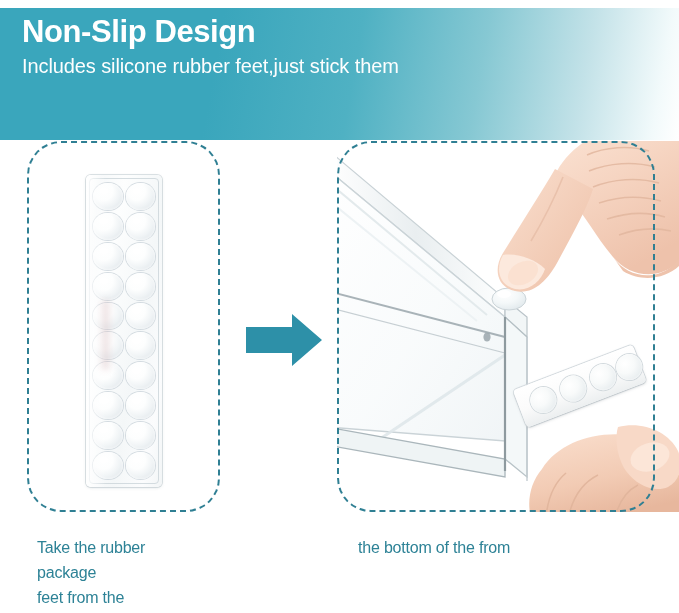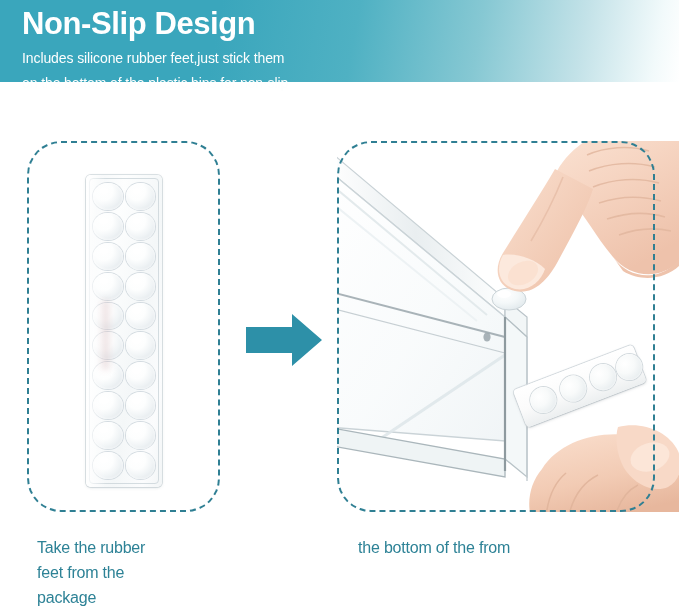--- a/index.html
+++ b/index.html
@@ -1,24 +1,24 @@
 <!DOCTYPE html>
 <html><head>
 <meta charset="utf-8">
 <style>
   html,body{margin:0;padding:0;background:#fff;}
   body{width:679px;height:613px;position:relative;overflow:hidden;
        font-family:"Liberation Sans",sans-serif;-webkit-font-smoothing:antialiased;}
 
   
-  .header{position:absolute;left:0;top:0;width:679px;height:82px;
+  .header{position:absolute;left:0;top:8px;width:679px;height:132px;
           background:linear-gradient(100deg,#3aa6bc 0%,#3aa6bc 32%,#4fb1c3 52%,#86c8d3 70%,#c3e2e8 85%,#f2fafb 96%,#ffffff 100%);}
   .header-title{position:absolute;left:22px;top:6px;font-size:31px;font-weight:bold;
                 color:#ffffff;letter-spacing:-0.4px;line-height:36px;white-space:nowrap;}
-  .header-sub{position:absolute;left:22px;top:46px;font-size:14px;color:#fdfefe;
+  .header-sub{position:absolute;left:22px;top:46px;font-size:20px;color:#fdfefe;
               line-height:25px;letter-spacing:-0.1px;}
   .header-sub div{white-space:nowrap;}
 
   
   .panel{position:absolute;border:2px dashed #2f7f93;border-radius:34px;box-sizing:border-box;}
   .panel-left{left:27px;top:141px;width:193px;height:371px;}
   .panel-right{left:337px;top:141px;width:318px;height:371px;}
 
   
   .blister{position:absolute;left:86px;top:175px;width:76px;height:312px;
@@ -63,21 +63,20 @@
   .cap-left{left:37px;top:535px;}
   .cap-right{left:358px;top:535px;}
 </style>
 </head>
 <body>
 
 <div class="header">
   <div class="header-title">Non-Slip Design</div>
   <div class="header-sub">
     <div>Includes silicone rubber feet,just stick them</div>
-    <div>on the bottom of the plastic bins for non-slip</div>
   </div>
 </div>
 
 <div class="panel panel-left"></div>
 
 <div class="blister">
   <div class="blister-inner">
     <div class="foot"></div>
     <div class="foot"></div>
     <div class="foot"></div>
@@ -225,18 +224,18 @@
       <path d="M92,130 C96,112 104,100 116,94"></path>
       <path d="M24,126 C26,106 32,92 44,82"></path>
     </g>
   </svg>
 
 </div>
 <div class="panel panel-right"></div>
 
 <div class="caption cap-left">
   <div>Take the rubber</div>
+  <div>package</div>
   <div>feet from the</div>
-  <div>package</div>
 </div>
 <div class="caption cap-right">
   <div>the bottom of the from</div>
 </div>
 
 </body></html>

